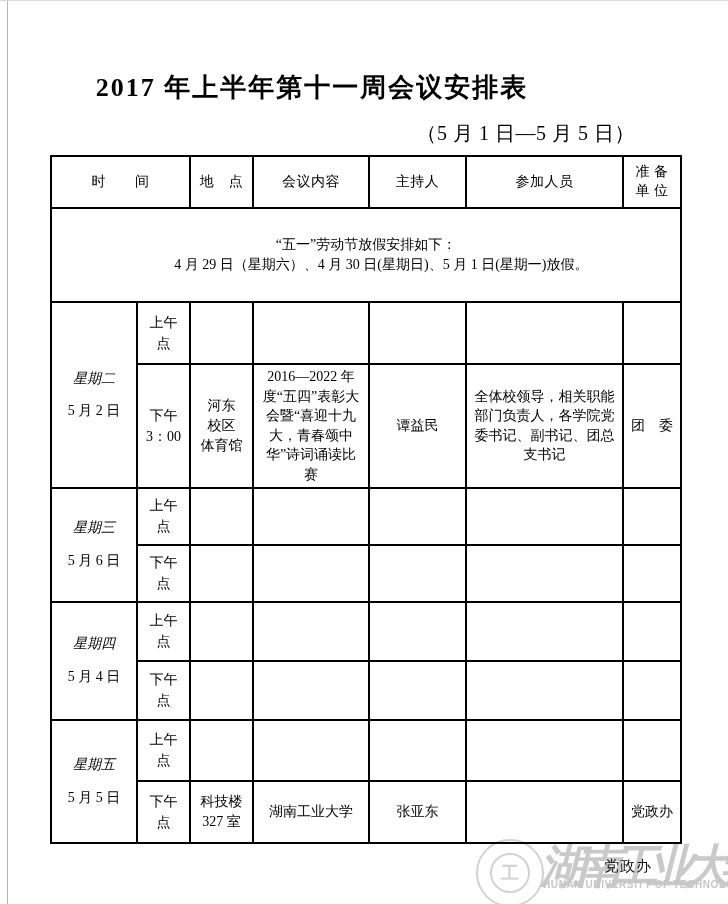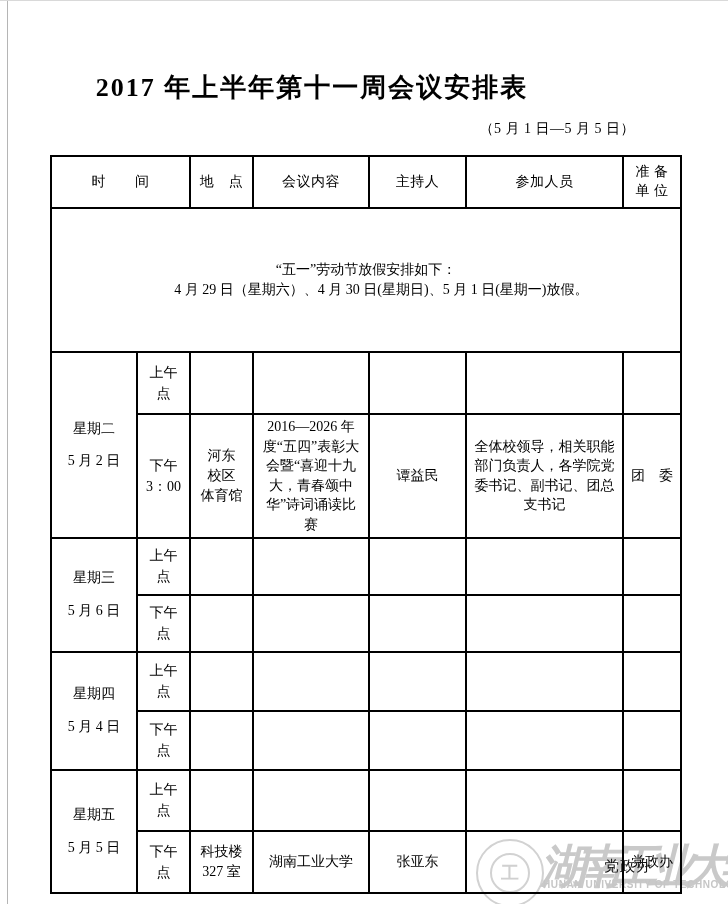--- a/index.html
+++ b/index.html
@@ -9,37 +9,37 @@
     font-family:"Liberation Serif","DejaVu Serif",serif;
   }
   .page-edge-left{position:absolute;left:7px;top:0;width:1px;height:904px;background:#b5b5b5;}
   .page-edge-top{position:absolute;left:0;top:0;width:728px;height:1px;background:#d9d9d9;}
 
   .doc-title{
     position:absolute;top:70px;left:0;width:624px;text-align:center;
     font-size:26px;font-weight:bold;letter-spacing:2px;white-space:nowrap;
   }
   .doc-subtitle{
-    position:absolute;top:120px;right:93px;font-size:14px;letter-spacing:0.5px;white-space:nowrap;
+    position:absolute;top:120px;right:93px;font-size:20px;letter-spacing:0.5px;white-space:nowrap;
   }
 
   table.schedule{
     position:absolute;left:50px;top:155px;width:630px;
     border-collapse:collapse;table-layout:fixed;background:transparent;
   }
   table.schedule td{
     border:2px solid #000;text-align:center;vertical-align:middle;
     font-size:14px;padding:2px;word-break:break-all;line-height:1.4;
   }
   .hdr{font-size:15px;letter-spacing:0.5px;}
   .hdr div{line-height:1.35;}
   .notice-cell{text-align:left;padding:6px 10px;font-size:15px;line-height:1.8;}
   .notice-l2{text-indent:2.2em;}
   .c-day{font-size:14px;}
-  .day-l1{margin-bottom:13px;}
+  .day-l1{margin-bottom:13px;font-style:italic;}
   .c-period div{line-height:1.5;}
   .c-loc{font-size:13.5px;line-height:1.5;}
   .c-content{font-size:13px;line-height:1.5;padding:3px 4px;}
   .c-part{font-size:13.5px;line-height:1.55;padding:3px 5px;}
 
   
   .wm{position:absolute;color:#cacaca;}
   .wm-seal{
     left:476px;top:839px;width:64px;height:64px;border:2px solid #d2d2d2;border-radius:50%;
     display:flex;align-items:center;justify-content:center;
@@ -93,21 +93,21 @@
     <td class="hdr">地　点</td>
     <td class="hdr">会议内容</td>
     <td class="hdr">主持人</td>
     <td class="hdr">参加人员</td>
     <td class="hdr">
       <div>准 备</div>
       <div>单 位</div>
     </td>
   </tr>
 
-  <tr style="height:144px">
+  <tr style="height:94px">
     <td colspan="7" class="notice-cell">
       <div>“五一”劳动节放假安排如下：</div>
       <div class="notice-l2">4 月 29 日（星期六）、4 月 30 日(星期日)、5 月 1 日(星期一)放假。</div>
     </td>
   </tr>
 
   <tr style="height:62px">
     <td rowspan="2" class="c-day">
       <div class="day-l1">星期二</div>
       <div>5 月 2 日</div>
@@ -129,21 +129,21 @@
   <tr style="height:115px">
     <td class="c-period">
       <div>下午</div>
       <div>3：00</div>
     </td>
     <td class="c-loc">
       <div>河东</div>
       <div>校区</div>
       <div>体育馆</div>
     </td>
-    <td class="c-content">2016—2026 年度“五四”表彰大会暨“喜迎十九大，青春颂中华”诗词诵读比　赛</td>
+    <td class="c-content">2016—2022 年度“五四”表彰大会暨“喜迎十九大，青春颂中华”诗词诵读比　赛</td>
     <td class="c-host">谭益民</td>
     <td class="c-part">全体校领导，相关职能部门负责人，各学院党委书记、副书记、团总支书记</td>
     <td class="c-unit">团　委</td>
   </tr>
 
   <tr style="height:57px">
     <td rowspan="2" class="c-day">
       <div class="day-l1">星期三</div>
       <div>5 月 6 日</div>
     </td>

